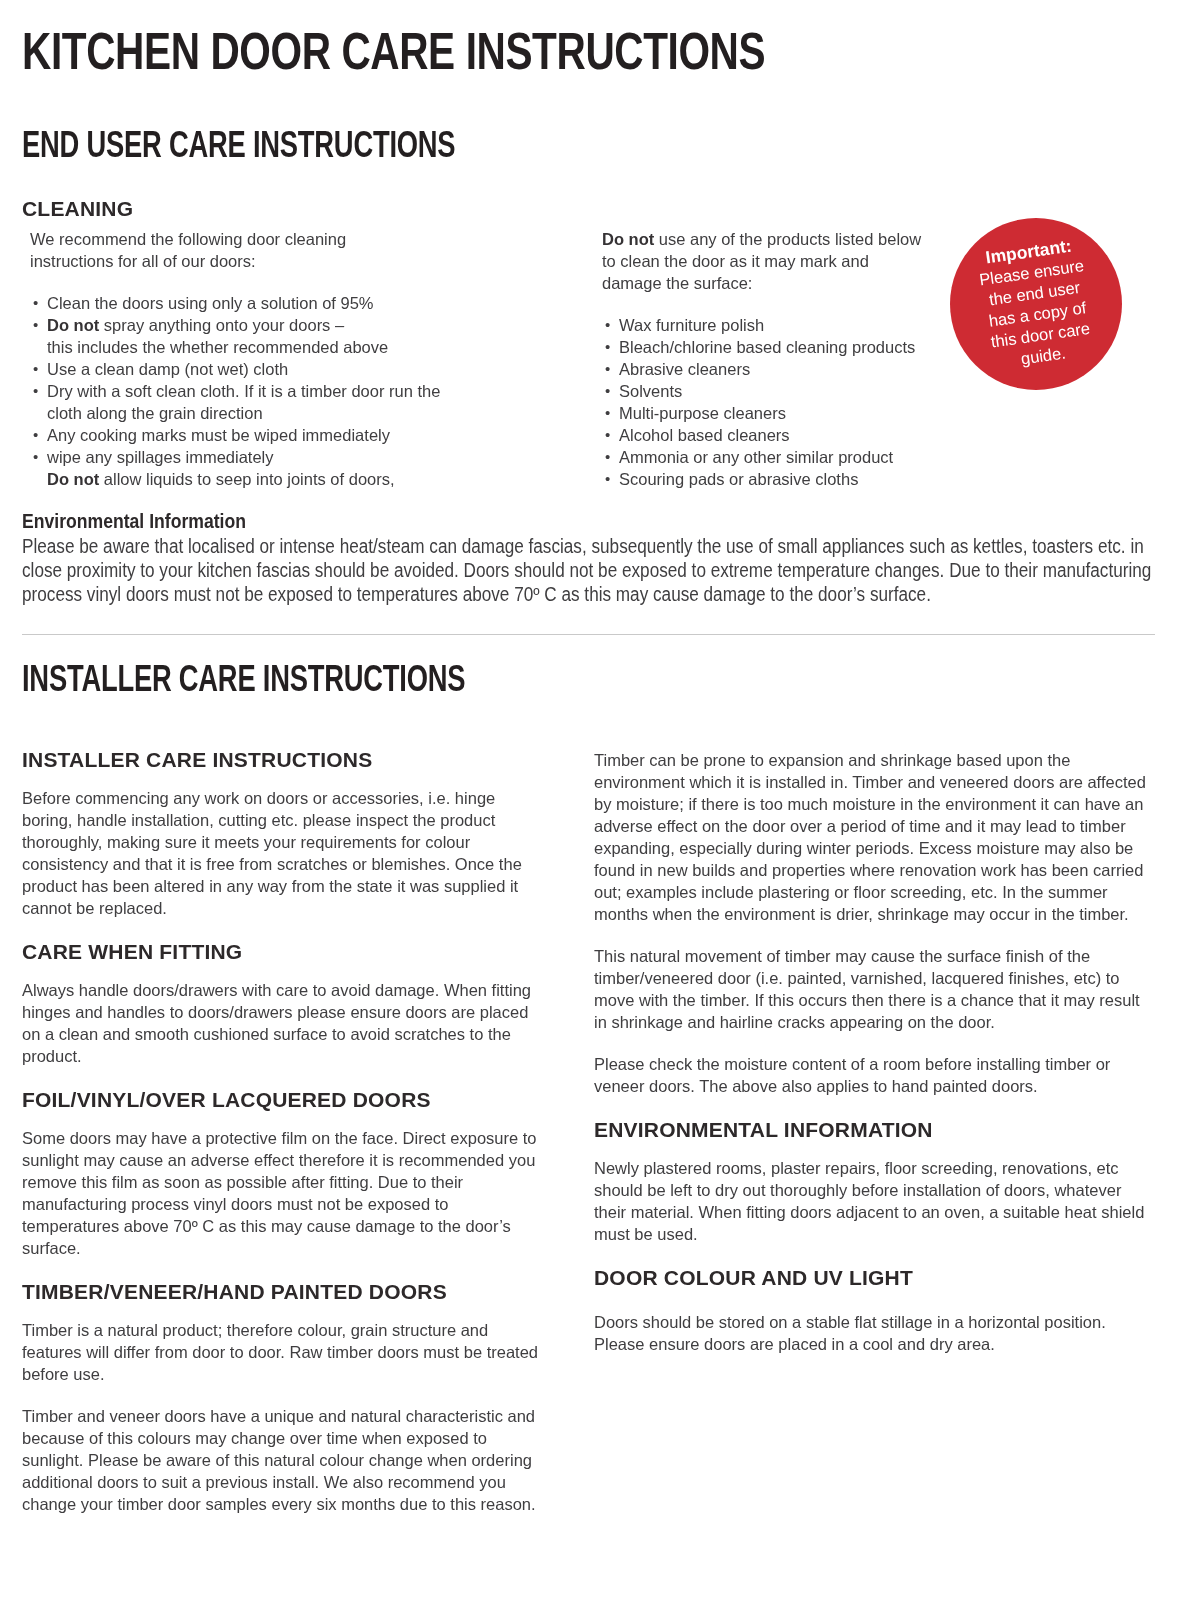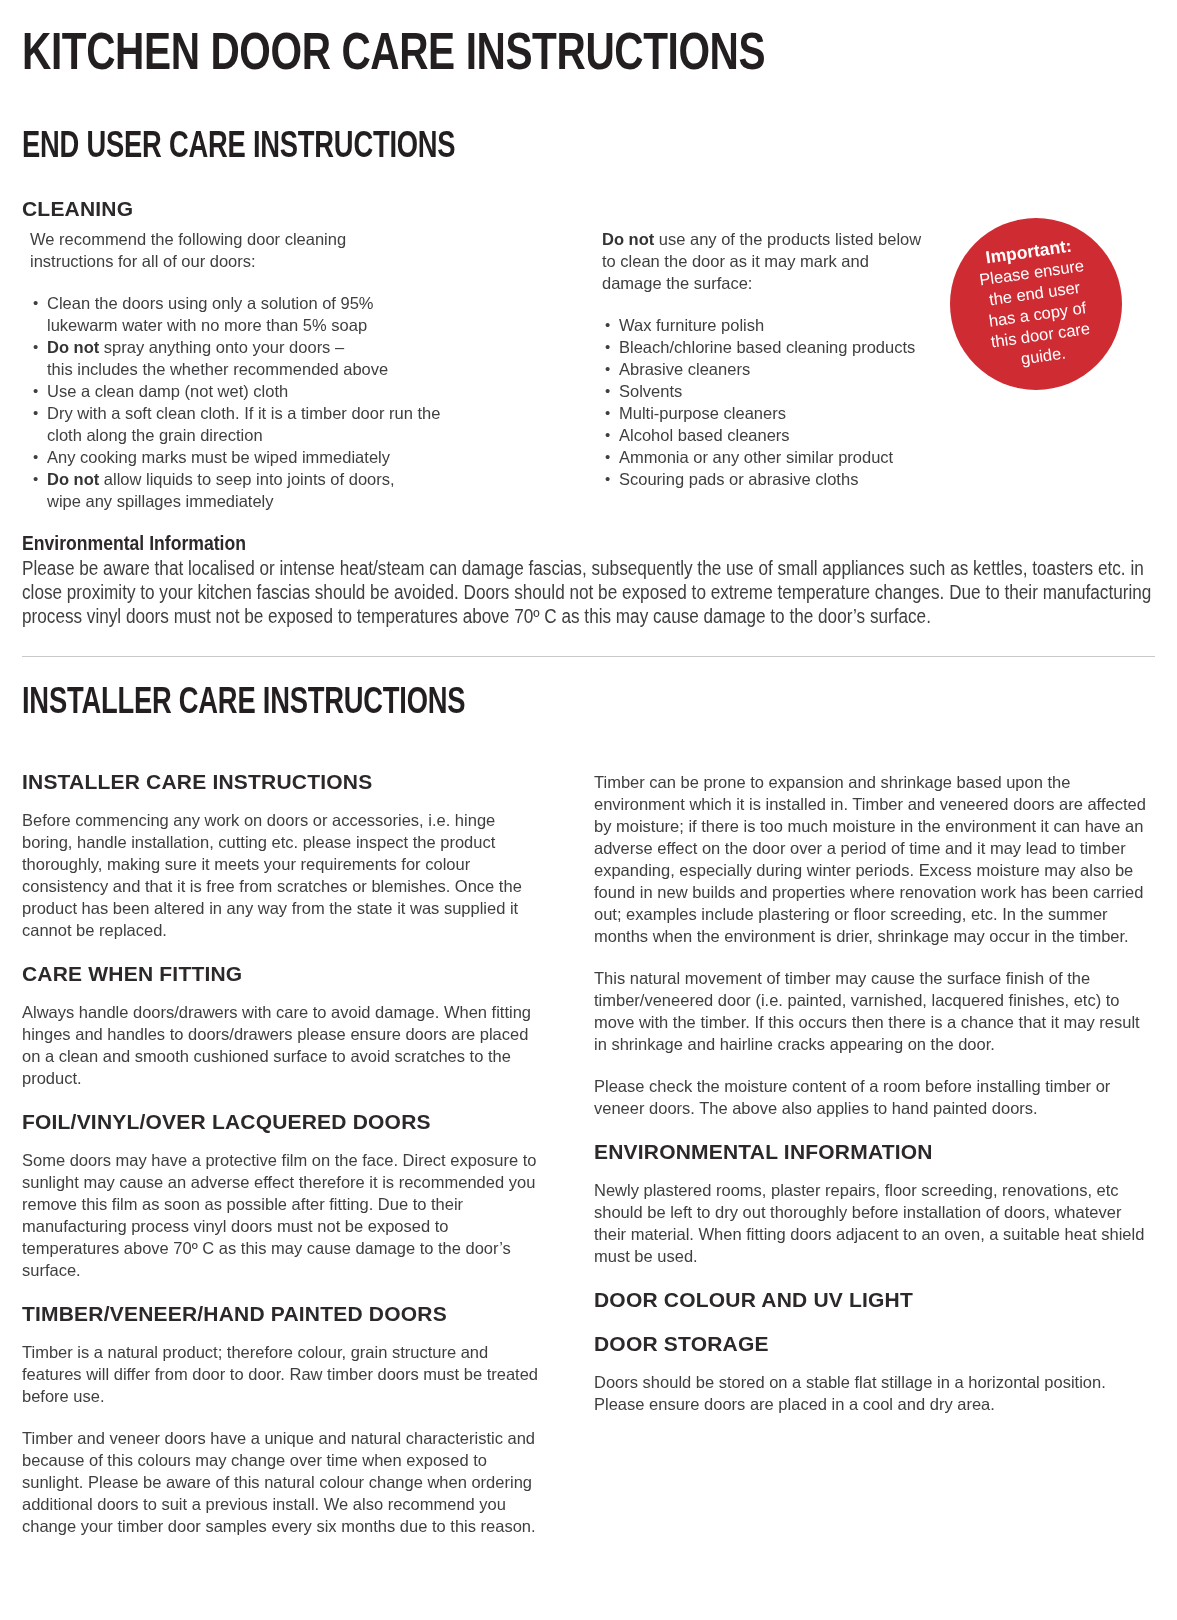--- a/index.html
+++ b/index.html
@@ -144,41 +144,40 @@
 
     <div class="eu-left">
       <h3 class="subhead">CLEANING</h3>
       <p class="intro">
           <span class="ln">We recommend the following door cleaning</span>
           <span class="ln">instructions for all of our doors:</span>
         </p>
       <ul class="bullets">
         <li>
             <span class="ln"><b></b><span>Clean the doors using only a solution of 95%</span></span>
-            <span class="ln">lukewarm water with no more than 5% soap</span>
           </li>
         <li>
             <span class="ln"><b>Do not</b><span> spray anything onto your doors –</span></span>
             <span class="ln">this includes the whether recommended above</span>
           </li>
         <li>
             <span class="ln"><b></b><span>Use a clean damp (not wet) cloth</span></span>
             <span class="ln"></span>
           </li>
         <li>
             <span class="ln"><b></b><span>Dry with a soft clean cloth. If it is a timber door run the</span></span>
             <span class="ln">cloth along the grain direction</span>
           </li>
         <li>
             <span class="ln"><b></b><span>Any cooking marks must be wiped immediately</span></span>
             <span class="ln"></span>
           </li>
         <li>
+            <span class="ln">wipe any spillages immediately</span>
             <span class="ln"><b>Do not</b><span> allow liquids to seep into joints of doors,</span></span>
-            <span class="ln">wipe any spillages immediately</span>
           </li>
       </ul>
     </div>
 
     <div class="eu-right">
       <p class="intro"><b>Do not</b><span> use any of the products listed below to clean the door as it may mark and damage the surface:</span></p>
       <ul class="bullets">
         <li>Wax furniture polish</li>
         <li>Bleach/chlorine based cleaning products</li>
         <li>Abrasive cleaners</li>
@@ -241,20 +240,19 @@
         <p>Please check the moisture content of a room before installing timber or veneer doors. The above also applies to hand painted doors.</p>
       </div>
       <div class="sec">
         <h3 class="subhead">ENVIRONMENTAL INFORMATION</h3>
         <p>Newly plastered rooms, plaster repairs, floor screeding, renovations, etc should be left to dry out thoroughly before installation of doors, whatever their material. When fitting doors adjacent to an oven, a suitable heat shield must be used.</p>
       </div>
       <div class="sec">
         <h3 class="subhead">DOOR COLOUR AND UV LIGHT</h3>
       </div>
       <div class="sec">
-        <h3 class="subhead">DOOR STORAGE</h3>
         <p>Doors should be stored on a stable flat stillage in a horizontal position. Please ensure doors are placed in a cool and dry area.</p>
       </div>
     </div>
 
   </div>
 
 </div>
 
 </body></html>

